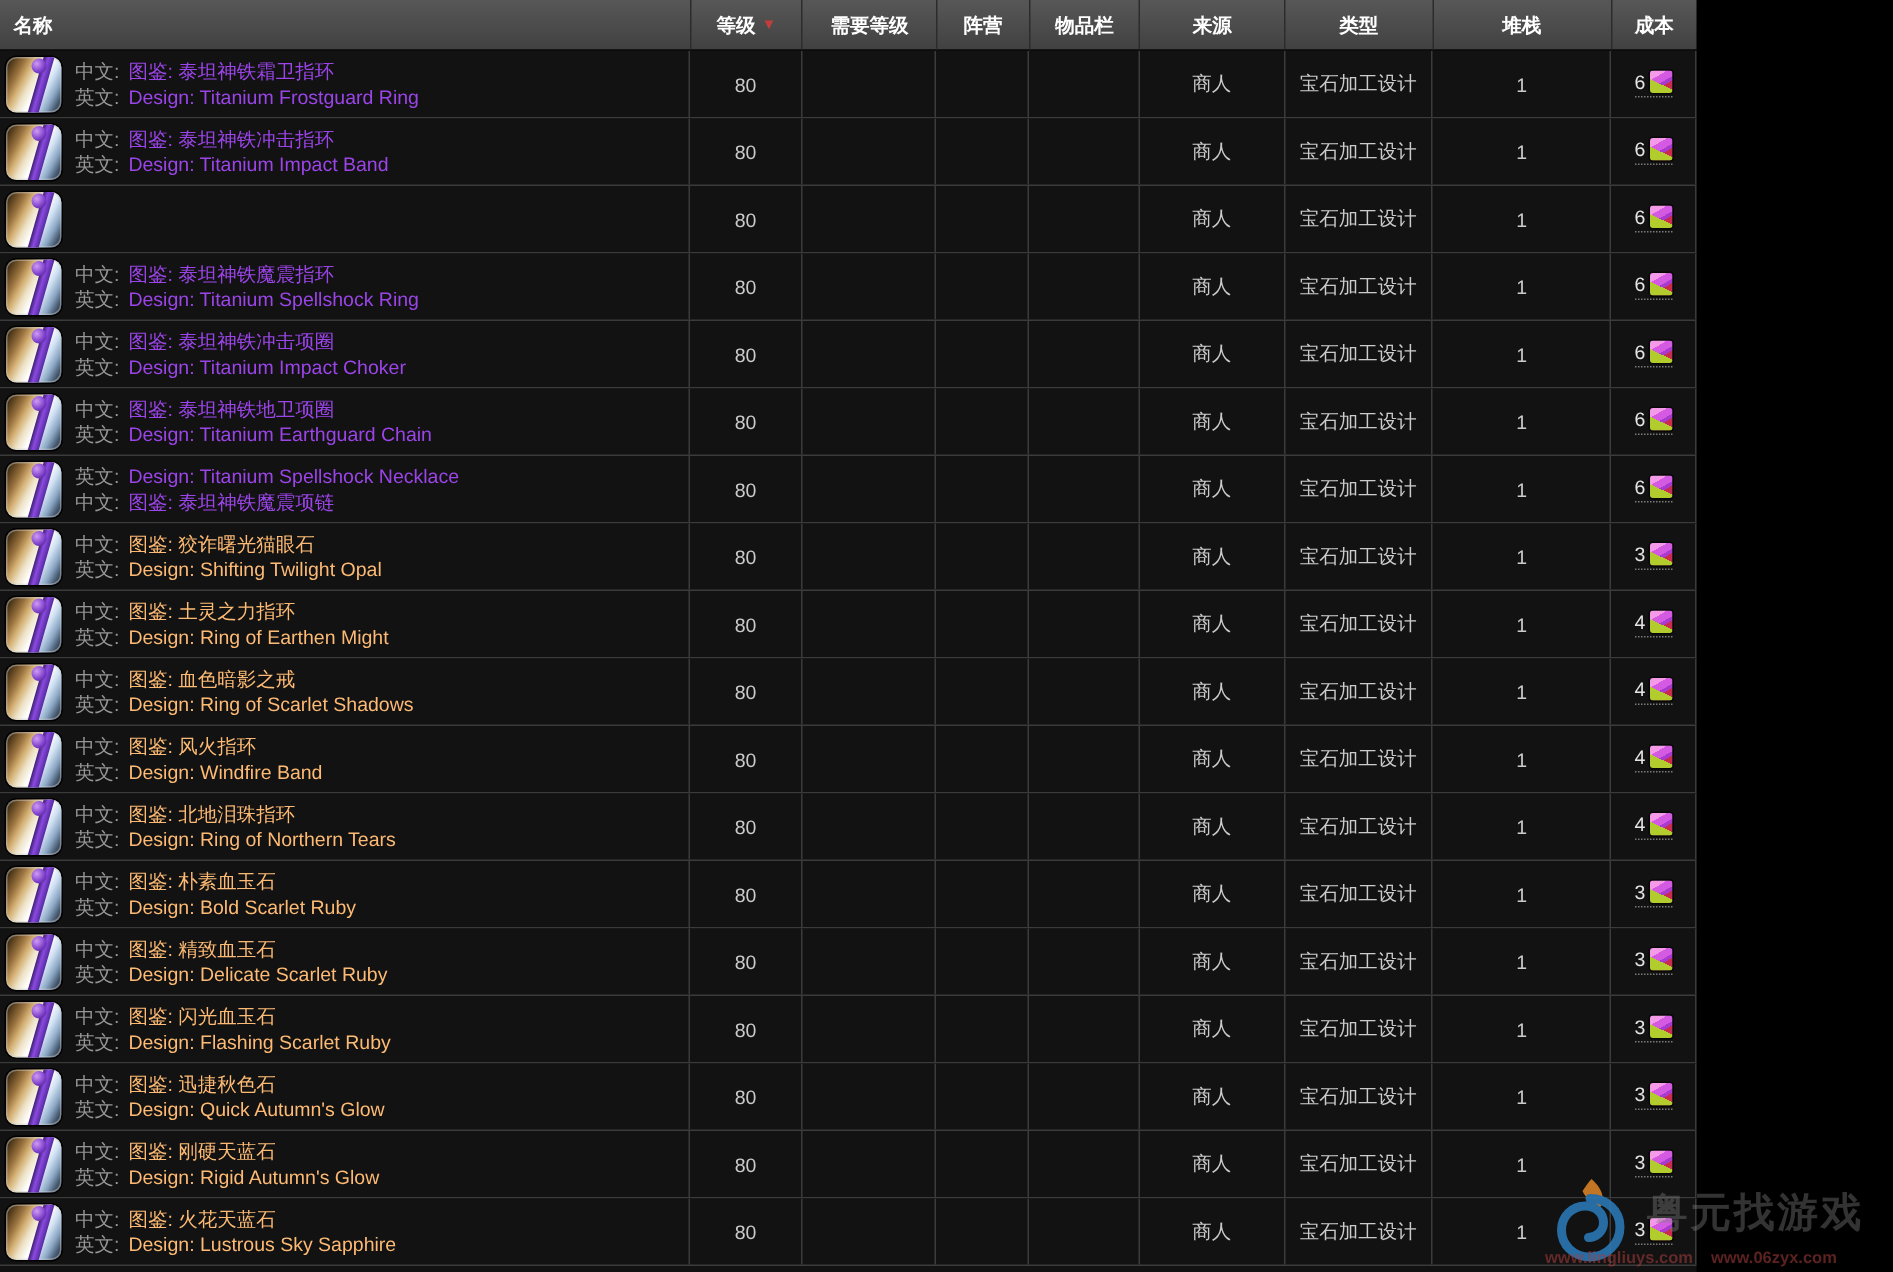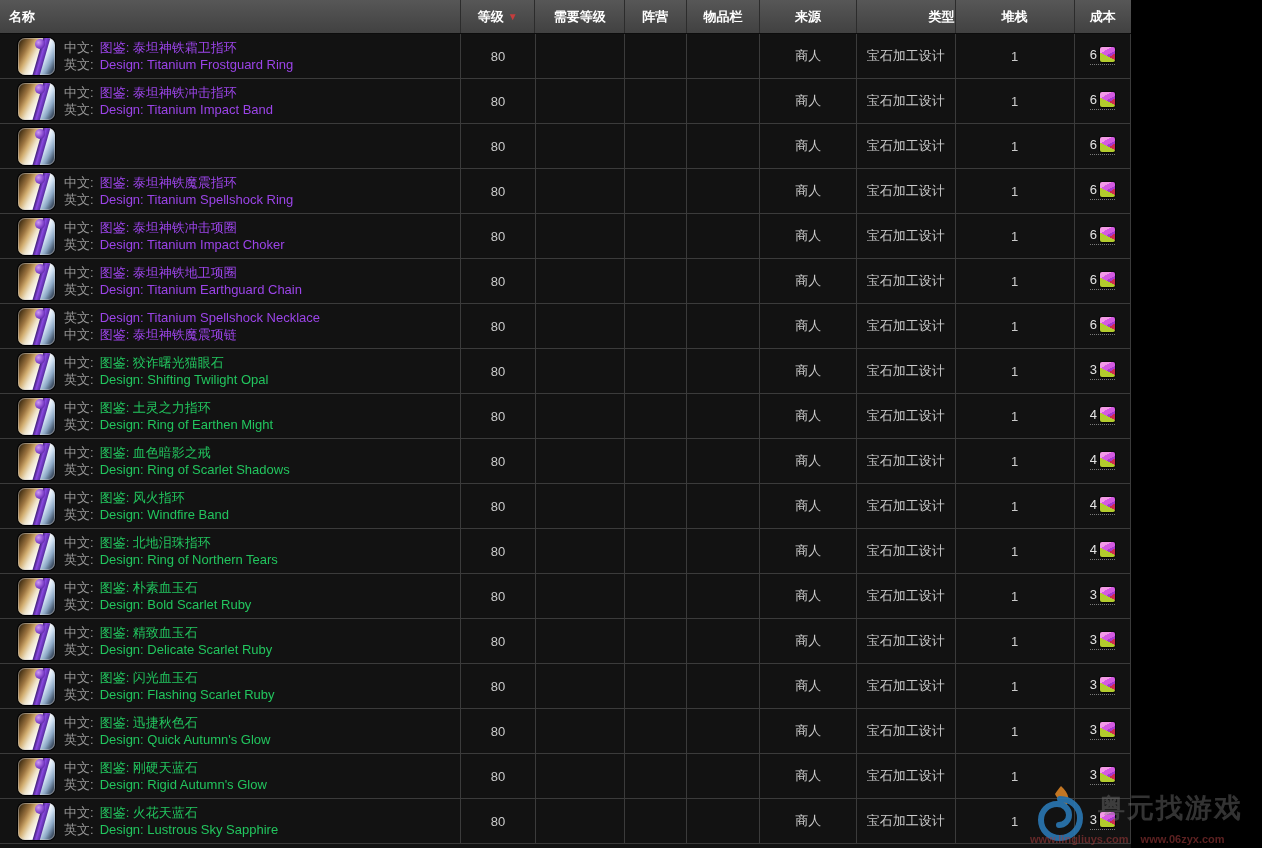--- a/index.html
+++ b/index.html
@@ -19,48 +19,48 @@
   }
   .th {
     display:flex; align-items:center; justify-content:center; gap:4px;
     color:#fff; font-size:13px; font-weight:bold;
     border-right:1px solid #2c2c2c;
   }
   .th.col-name { justify-content:flex-start; padding-left:9px; }
   .sort-arrow { color:#c43d3d; font-size:10px; line-height:1; margin-top:1px; }
 
   
-  .col-name   { width:514px;padding-left:14px; }
+  .col-name   { width:514px; }
   .col-level  { width:83px;  }
   .col-req    { width:100px; }
   .col-faction{ width:69px;  }
   .col-slot   { width:82px;  }
   .col-source { width:108px; }
-  .col-type   { width:110px;justify-content:flex-end; }
+  .col-type   { width:110px; }
   .col-stack  { width:133px; }
   .col-cost   { width:63px; border-right:none; }
 
   
   .row {
     display:flex; height:45px;
     background:#121212;
     border-bottom:1px solid #3b3b3b;
   }
   .cell {
     display:flex; align-items:center; justify-content:center;
     border-right:1px solid #3b3b3b;
     color:#cbcbcb; font-size:13px;
   }
   .cell.col-name { justify-content:flex-start; }
 
   .name-lines { display:flex; flex-direction:column; justify-content:center; margin-left:9px; line-height:17px; font-size:13px; }
   .lang-label { color:#969696; margin-right:6px; }
   .item-link { text-decoration:none; cursor:pointer; }
   .item-link.epic { color:#9b44e8; }
-  .item-link.rare { color:#22c55e; }
+  .item-link.rare { color:#fdba74; }
 
   
   .item-icon {
     position:relative; width:37px; height:37px; margin-left:4px; flex-shrink:0;
     border-radius:7px; overflow:hidden; cursor:pointer;
     box-shadow:0 0 0 1px #000, inset 0 0 0 1px rgba(205,205,205,.45);
     background:
       linear-gradient(118deg,#17120b 0%,#5d431f 12%,#9c7440 24%,#d3af72 34%,#eee3c8 45%,#ffffff 57%,#cfe0f2 68%,#8aa6c4 80%,#46586e 90%,#1c2430 100%);
   }
   .item-icon .ribbon {

